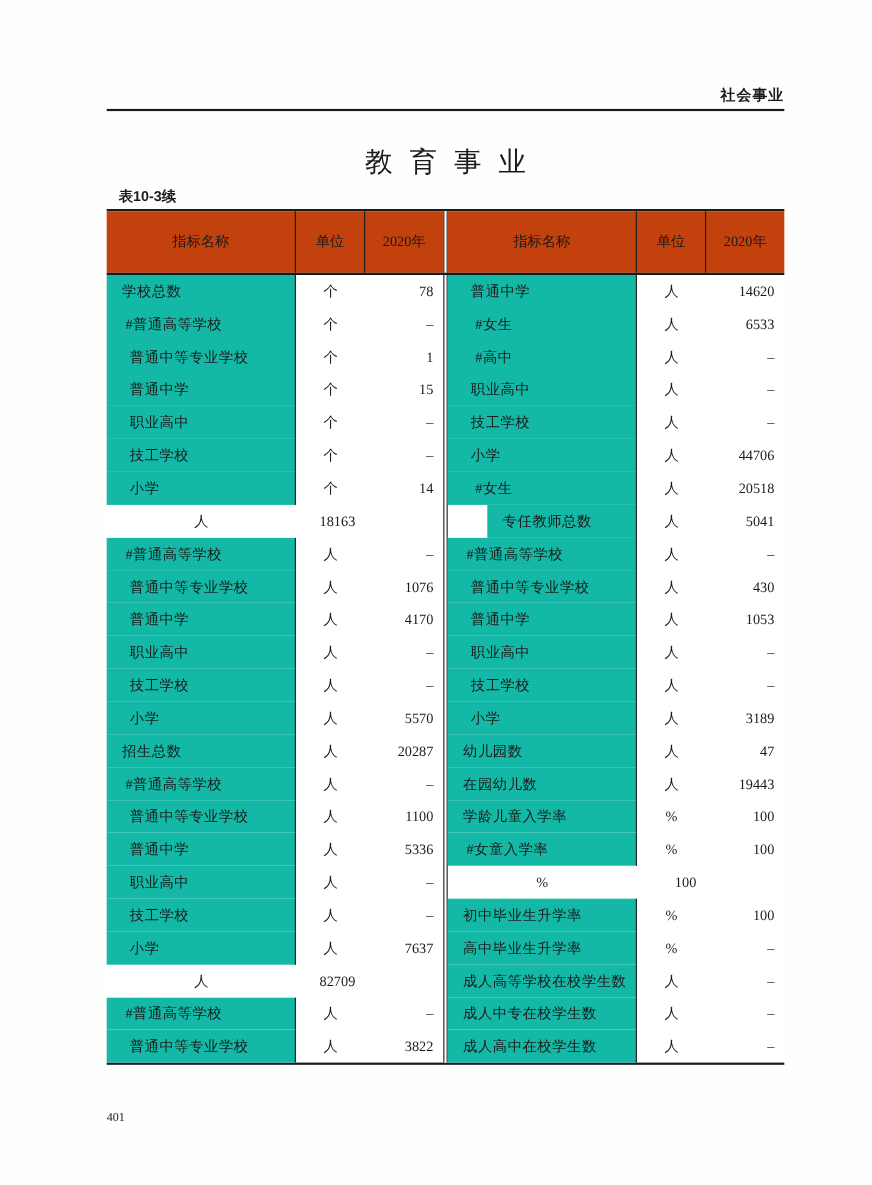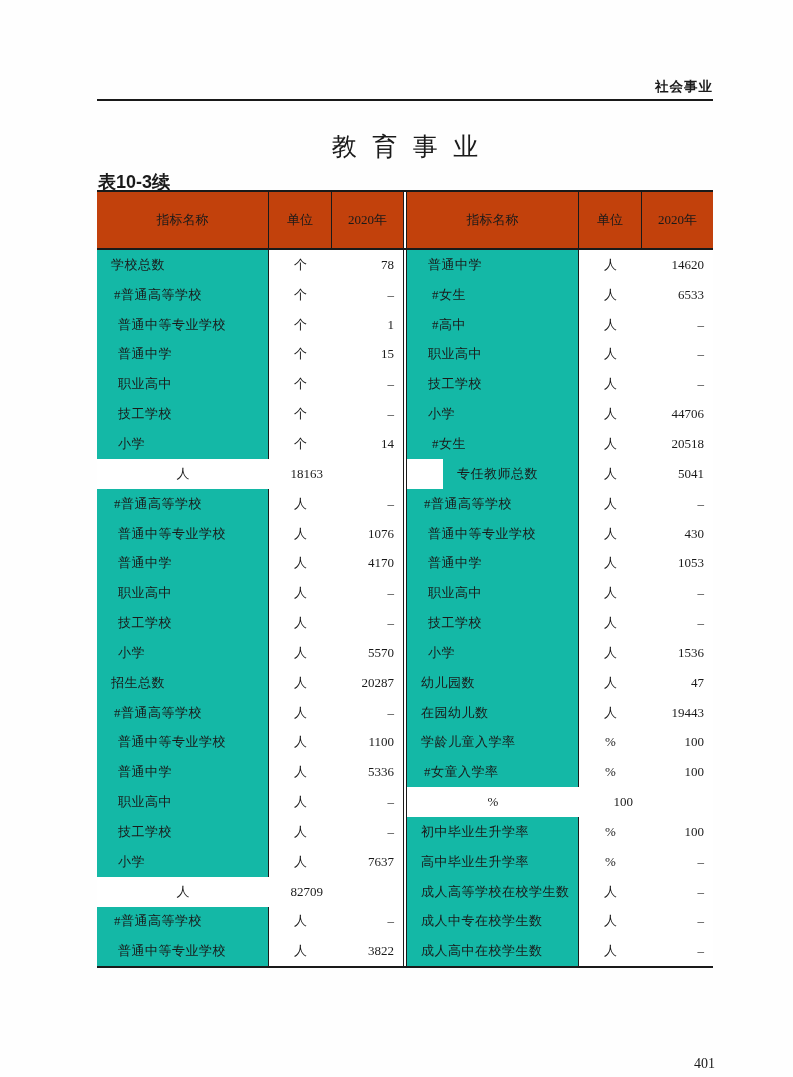--- a/index.html
+++ b/index.html
@@ -22,23 +22,23 @@
     position:absolute; top:99px; left:97px; width:616px; height:2px;
     background:#1a1a1a;
   }
   .doc-title {
     position:absolute; top:130px; left:97px; width:616px;
     text-align:center;
     font-size:25px; font-weight:500; letter-spacing:0.62em;
     text-indent:0.62em; 
   }
   .table-label {
-    position:absolute; top:170px; left:98px;
+    position:absolute; top:170px; left:108px;
     font-family:"Liberation Sans","DejaVu Sans",sans-serif;
-    font-weight:bold; font-size:18px;
+    font-weight:bold; font-size:13px;
   }
   .stat-table {
     position:absolute; top:190px; left:97px; width:616px;
     border-top:2px solid #1a1a1a;
     border-bottom:2px solid #1a1a1a;
     display:flex;
     background:#ffffff;
   }
   .header-sep {
     position:absolute; left:0; top:56px; width:100%; height:2px;
@@ -69,22 +69,22 @@
   }
   .cell.unit { justify-content:center; }
   .cell.val  { justify-content:flex-end; padding-right:9px; }
   .divider {
     flex:0 0 4px;
     border-left:1px solid #1a1a1a;
     border-right:1px solid #1a1a1a;
     background:#ffffff;
   }
   .page-number {
-    position:absolute; top:1056px; left:97px; width:618px;
-    text-align:right; font-size:14px;
+    position:absolute; top:1010px; left:97px; width:618px;
+    text-align:left; font-size:11px;
   }
 </style>
 </head>
 <body>
 
 <div class="page">
 
   <div class="running-head">
     <span>社会事业</span>
   </div>
@@ -295,21 +295,21 @@
             <div class="cell val">–</div>
           </div>
           <div class="row">
             <div class="cell name" style="padding-left: 21px;">技工学校</div>
             <div class="cell unit">人</div>
             <div class="cell val">–</div>
           </div>
           <div class="row">
             <div class="cell name" style="padding-left: 21px;">小学</div>
             <div class="cell unit">人</div>
-            <div class="cell val">1536</div>
+            <div class="cell val">3189</div>
           </div>
           <div class="row">
             <div class="cell name" style="padding-left: 14px;">幼儿园数</div>
             <div class="cell unit">人</div>
             <div class="cell val">47</div>
           </div>
           <div class="row">
             <div class="cell name" style="padding-left: 14px;">在园幼儿数</div>
             <div class="cell unit">人</div>
             <div class="cell val">19443</div>

